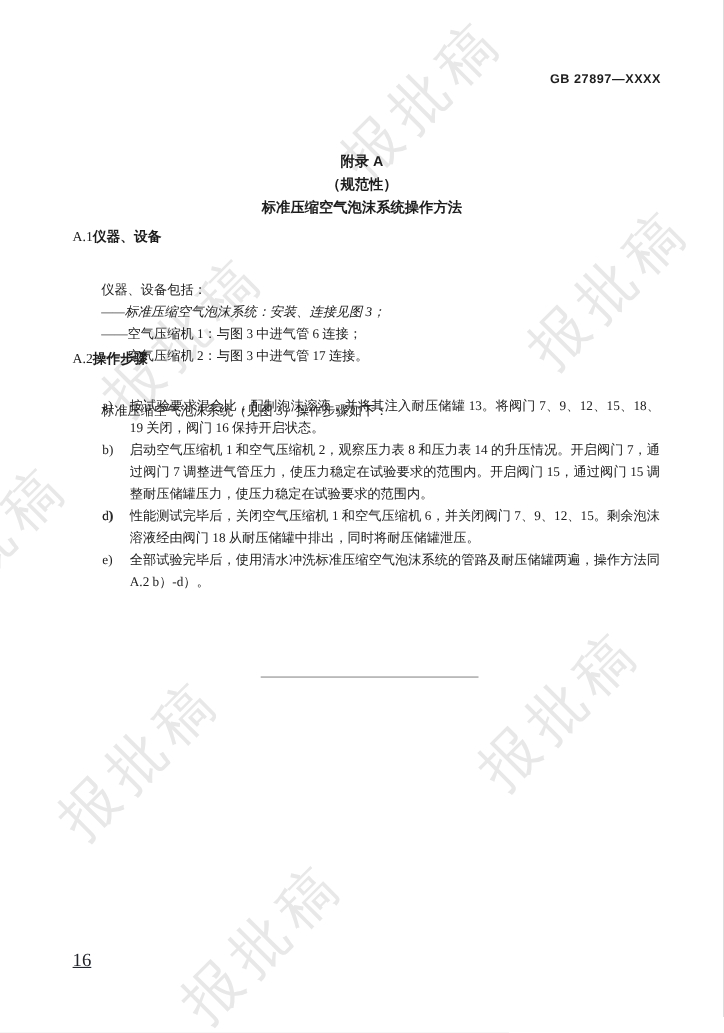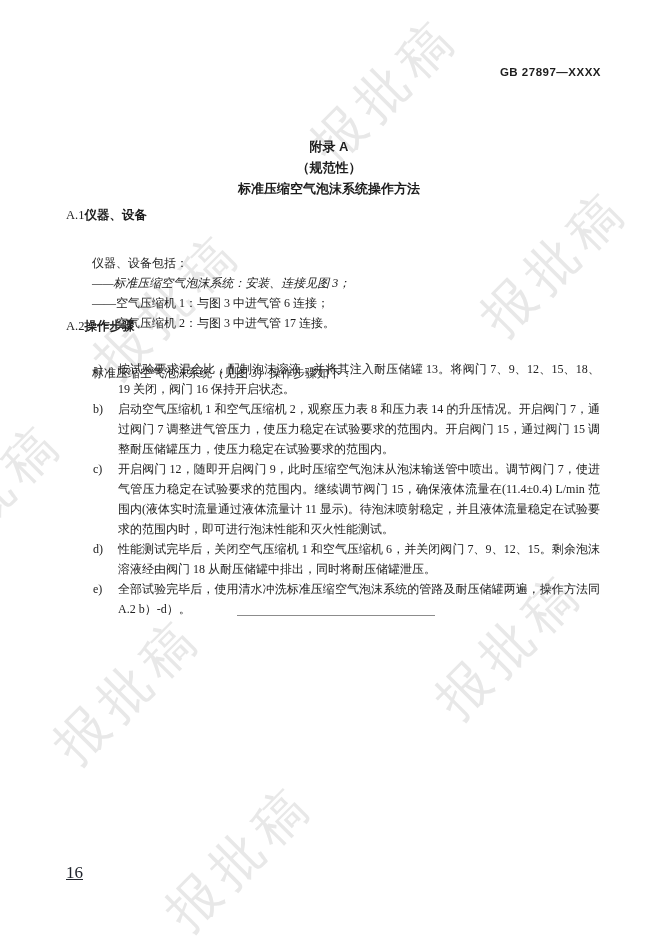--- a/index.html
+++ b/index.html
@@ -136,21 +136,20 @@
       <li class="step">
         <span class="step-label">a)</span>
         <span class="step-text">按试验要求混合比，配制泡沫溶液，并将其注入耐压储罐 13。将阀门 7、9、12、15、18、19 关闭，阀门 16 保持开启状态。</span>
       </li>
       <li class="step">
         <span class="step-label">b)</span>
         <span class="step-text">启动空气压缩机 1 和空气压缩机 2，观察压力表 8 和压力表 14 的升压情况。开启阀门 7，通过阀门 7 调整进气管压力，使压力稳定在试验要求的范围内。开启阀门 15，通过阀门 15 调整耐压储罐压力，使压力稳定在试验要求的范围内。</span>
       </li>
       <li class="step">
         <span class="step-label">c)</span>
-        <span class="step-text">开启阀门 12，随即开启阀门 9，此时压缩空气泡沫从泡沫输送管中喷出。调节阀门 7，使进气管压力稳定在试验要求的范围内。继续调节阀门 15，确保液体流量在(11.4±0.4) L/min 范围内(液体实时流量通过液体流量计 11 显示)。待泡沫喷射稳定，并且液体流量稳定在试验要求的范围内时，即可进行泡沫性能和灭火性能测试。</span>
       </li>
       <li class="step">
         <span class="step-label">d)</span>
         <span class="step-text">性能测试完毕后，关闭空气压缩机 1 和空气压缩机 6，并关闭阀门 7、9、12、15。剩余泡沫溶液经由阀门 18 从耐压储罐中排出，同时将耐压储罐泄压。</span>
       </li>
       <li class="step">
         <span class="step-label">e)</span>
         <span class="step-text">全部试验完毕后，使用清水冲洗标准压缩空气泡沫系统的管路及耐压储罐两遍，操作方法同 A.2 b）-d）。</span>
       </li>
     </ol>

